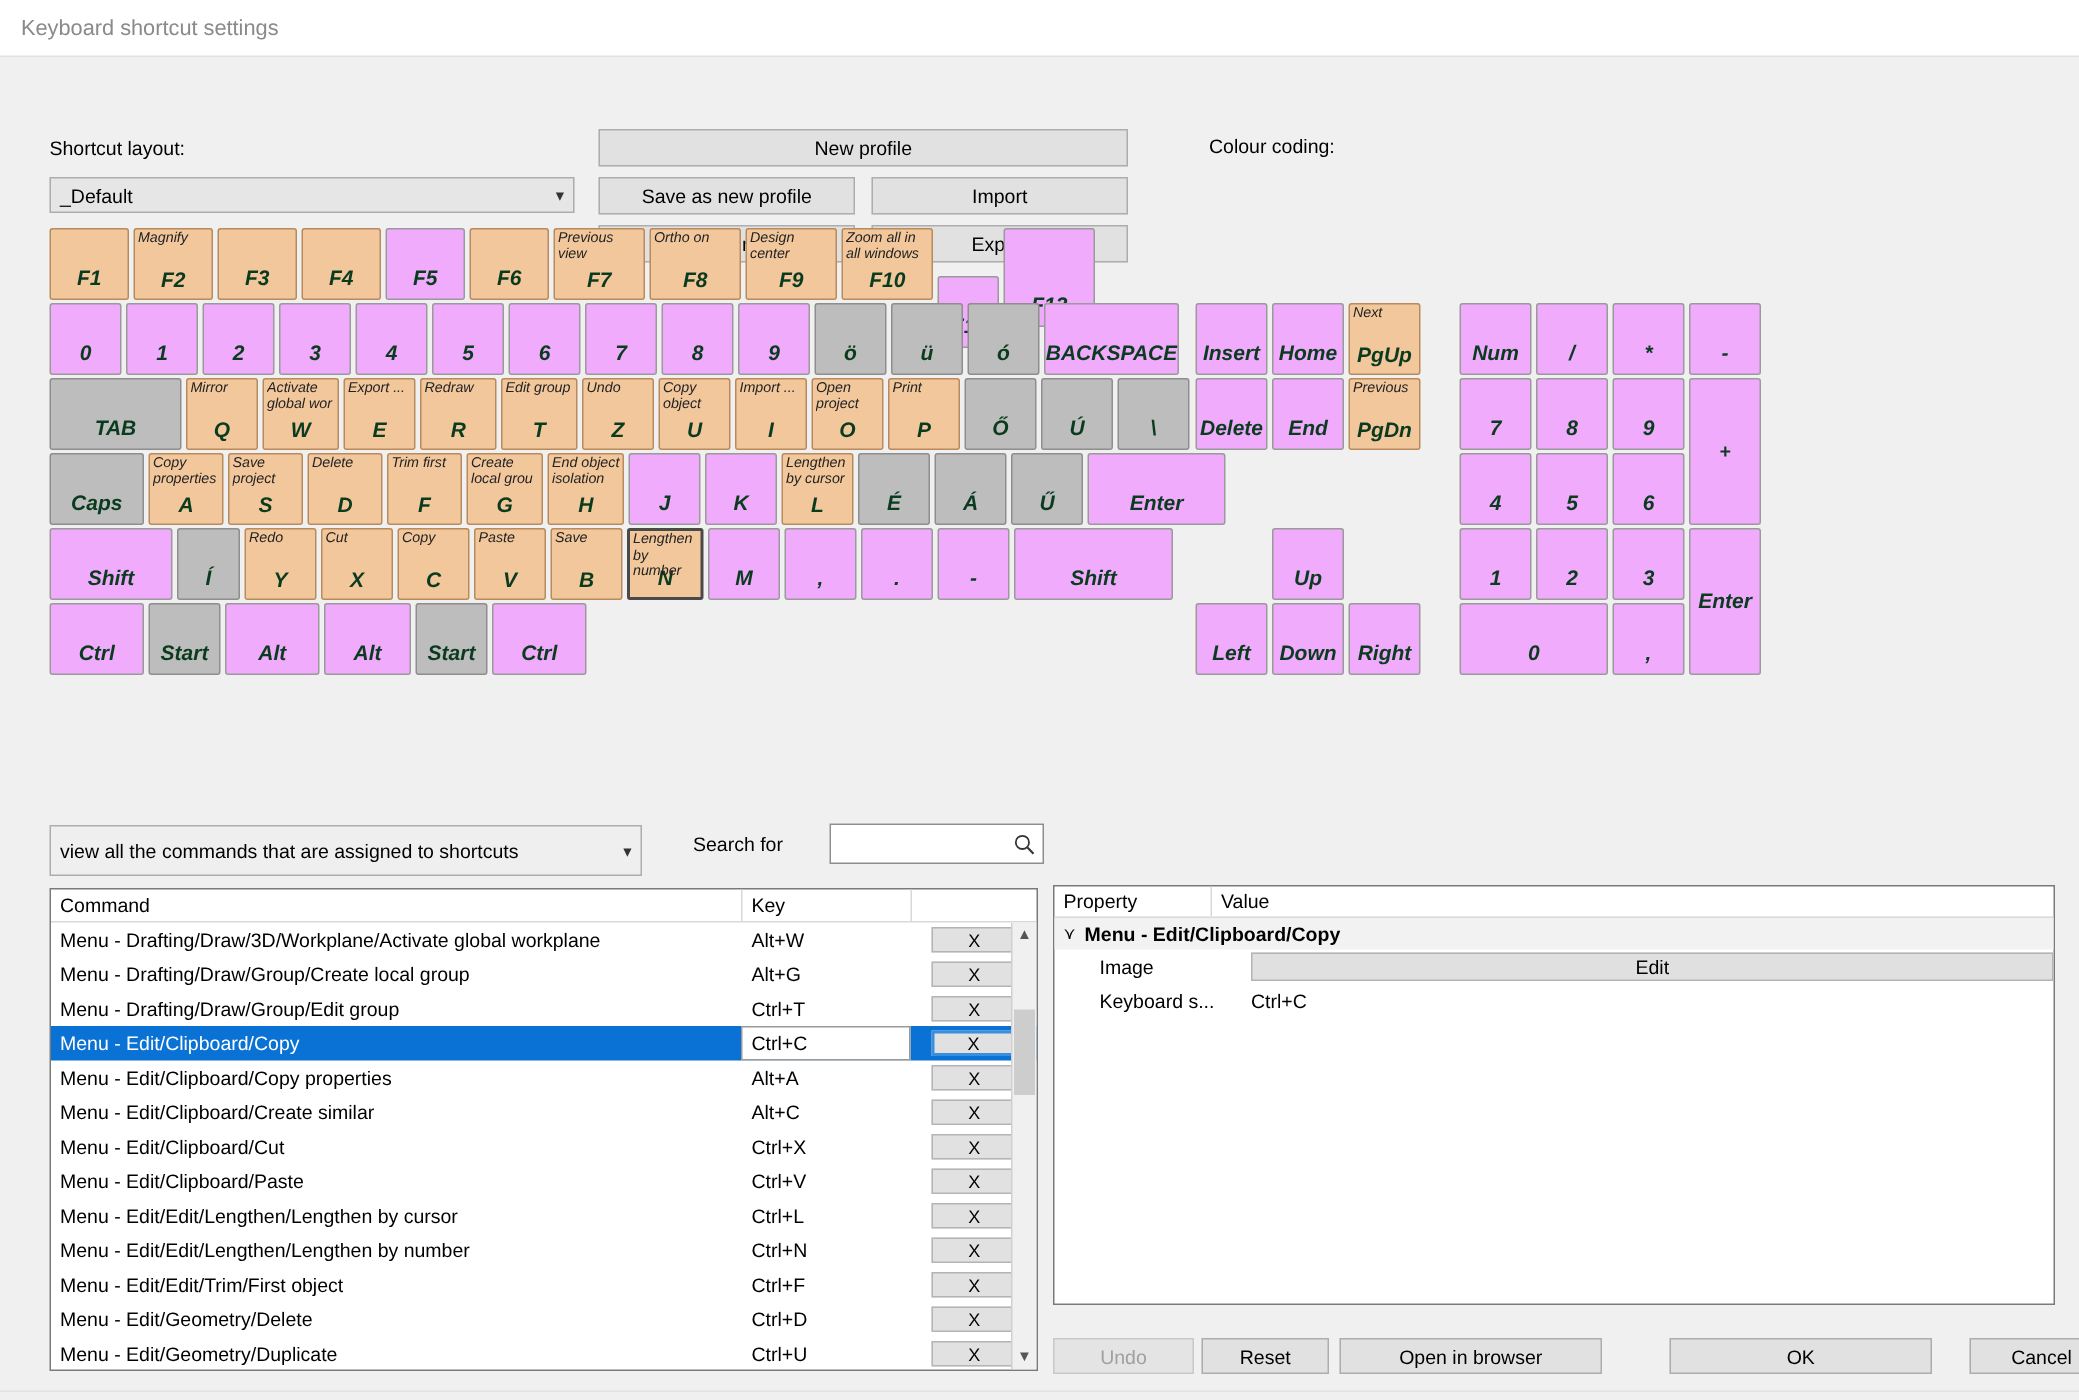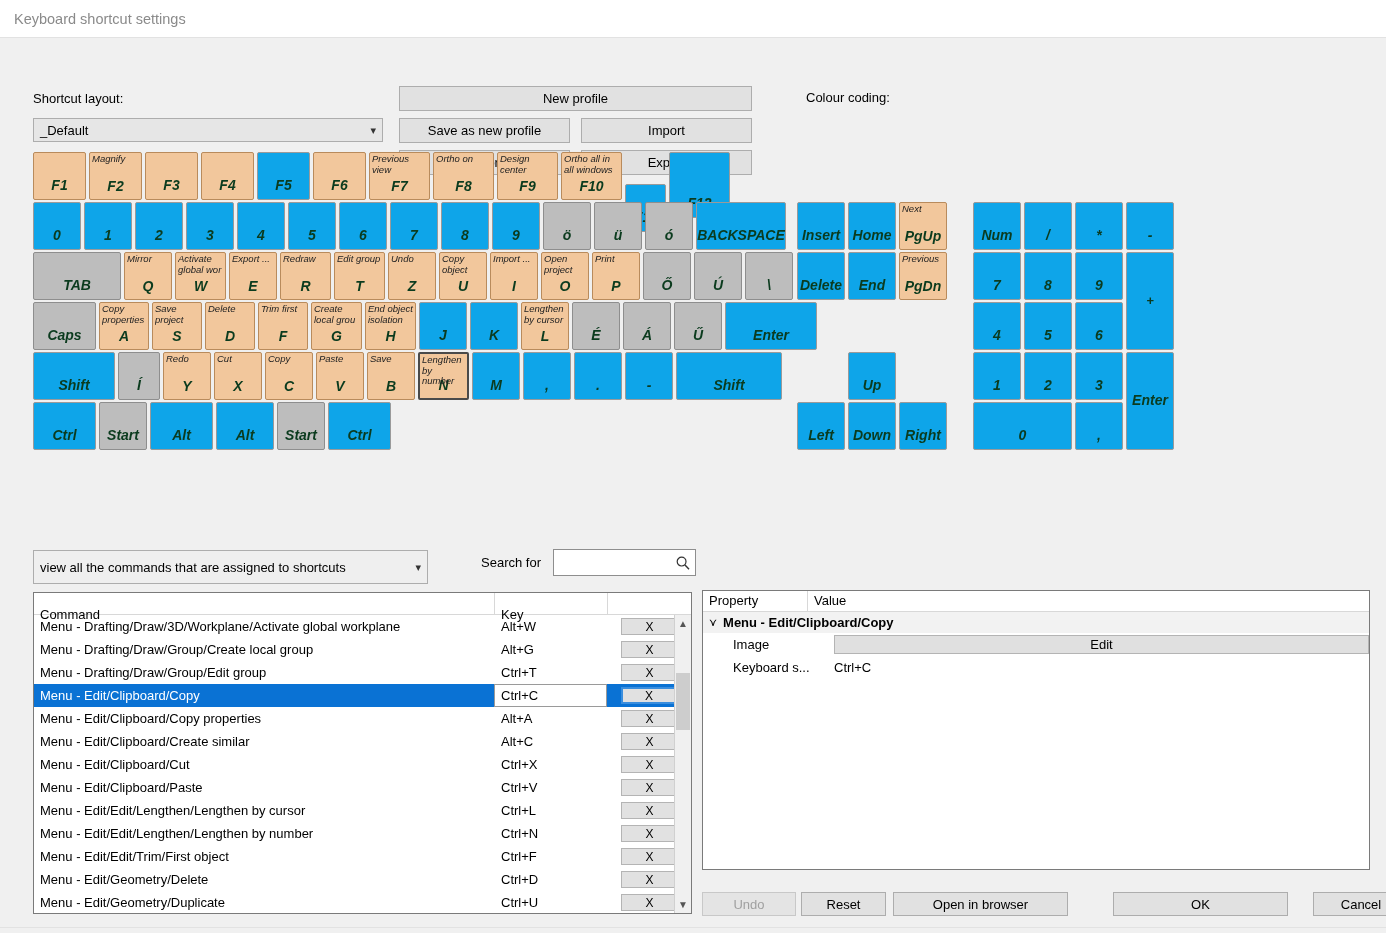--- a/index.html
+++ b/index.html
@@ -62,47 +62,47 @@
     color:#0b3b1e; line-height:1; padding-bottom:7px; text-align:center;
     white-space:nowrap;
   }
   .key .kcmd {
     position:absolute; left:2px; top:1px; right:1px;
     font-style: italic; font-size:9.5px; color:#222; line-height:10.5px;
     text-align:left; overflow:hidden; word-break:break-word;
   }
   .key.assigned { background:#f2c79c; border-color:#b98b5c; }
   .key.disabled { background:#bdbdbd; border-color:#8e8e8e; }
-  .key.available { background:#0ea5e9; border-color:#9a9a9a; }
+  .key.available { background:#f0abfc; border-color:#9a9a9a; }
   .key.selected  { background:#f2c79c; border:2px solid #4a4a4a; }
   .key.hascmd .kname { padding-bottom:6px; }
 
   
   #filter-select {
     position:absolute; left:33px; top:550px; width:395px; height:24px;
     background:#efefef; border:1px solid #adadad; display:flex; align-items:center;
     padding:16px 6px; font-size:13px;
   }
   #filter-select .caret { margin-left:auto; font-size:11px; color:#333; }
-  #search-label { position:absolute; left:481px; top:555px; }
+  #search-label { position:absolute; left:462px; top:555px; }
   #search-box {
     position:absolute; left:553px; top:549px; width:143px; height:27px;
     background:#fff; border:1px solid #8e8e8e; display:flex; align-items:center;
     padding:0 4px;
   }
   #search-input { flex:1; border:0; outline:0; font-family:"Liberation Sans",sans-serif; font-size:13px; background:transparent; min-width:0; }
   #search-icon { width:16px; height:16px; flex:none; }
 
   
   #cmd-panel {
     position:absolute; left:33px; top:592px; width:659px; height:322px;
     background:#fff; border:1px solid #7a7a7a; display:flex; flex-direction:column;
   }
   #cmd-head { display:flex; height:22px; border-bottom:1px solid #d8d8d8; flex:none; }
-  #cmd-head .hc { padding:14px 0 0 6px; font-size:13px; }
+  #cmd-head .hc { padding:3px 0 0 6px; font-size:13px; }
   #cmd-head .h-command { width:461px; border-right:1px solid #d8d8d8; }
   #cmd-head .h-key { width:113px; border-right:1px solid #d8d8d8; }
   #cmd-head .h-x { flex:1; }
   #cmd-body { flex:1; overflow:hidden; position:relative; }
   .crow { display:flex; height:23px; align-items:center; }
   .crow .c-command { width:461px; padding-left:6px; font-size:13px; white-space:nowrap; overflow:hidden; }
   .crow .c-key { width:113px; padding-left:6px; font-size:13px; }
   .crow .c-x { flex:1; display:flex; align-items:center; justify-content:center; }
   .crow .xbtn {
     width:57px; height:17px; background:#e1e1e1; border:1px solid #b4b4b4;
@@ -207,21 +207,21 @@
       </div>
       <div class="key assigned hascmd" style="width: 61px; height: 48px;">
         <div class="kcmd">Ortho on</div>
         <div class="kname">F8</div>
       </div>
       <div class="key assigned hascmd" style="width: 61px; height: 48px;">
         <div class="kcmd">Design center</div>
         <div class="kname">F9</div>
       </div>
       <div class="key assigned hascmd" style="width: 61px; height: 48px;">
-        <div class="kcmd">Ortho all in all windows</div>
+        <div class="kcmd">Zoom all in all windows</div>
         <div class="kname">F10</div>
       </div>
       <div class="key available" style="width: 41px; height: 48px; margin-top: 32px;">
         <div class="kname">F11</div>
       </div>
       <div class="key available" style="width: 61px; height: 66px;">
         <div class="kname">F12</div>
       </div>
     </div>
     <div class="krow" style="left: 33px; top: 50px; height: 48px;">

